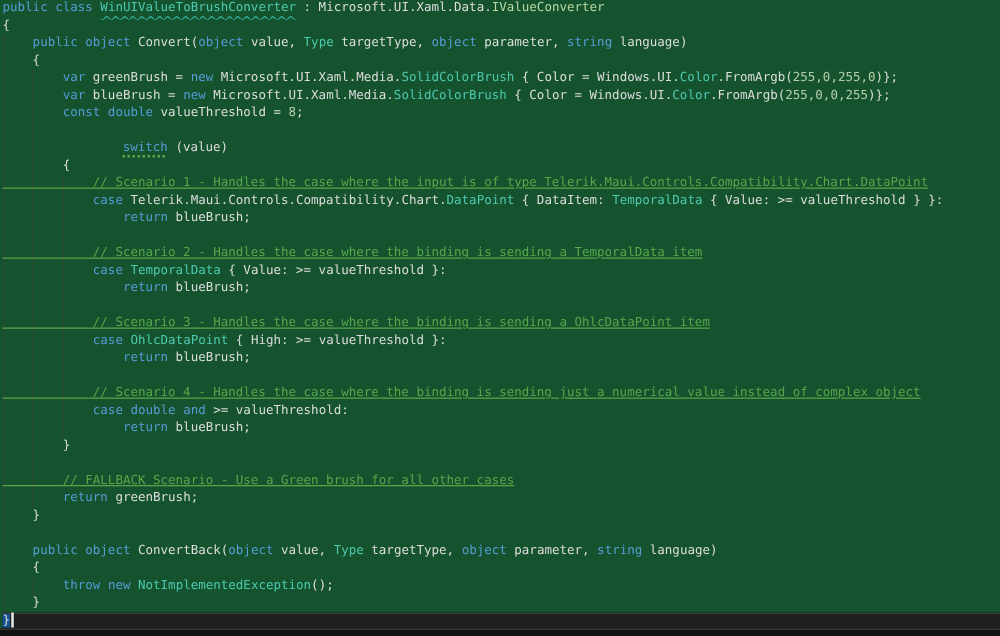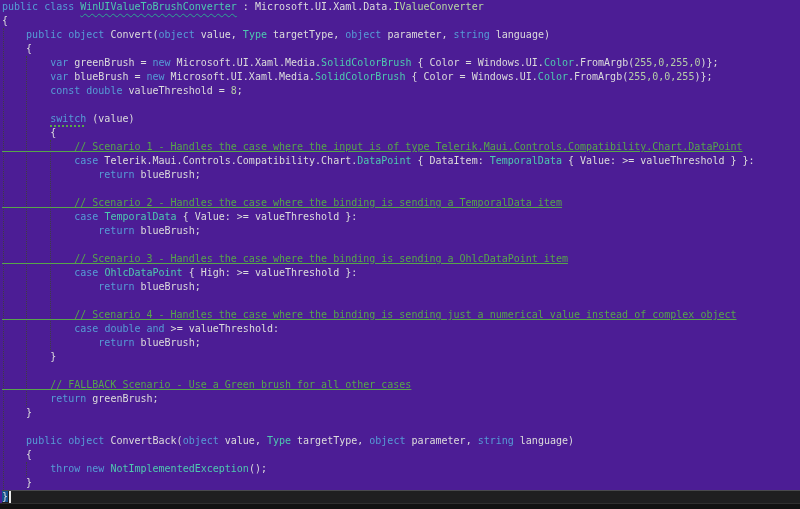--- a/index.html
+++ b/index.html
@@ -1,35 +1,35 @@
 <!DOCTYPE html>
 <html><head>
 <meta charset="utf-8">
 <style>
   html,body{margin:0;padding:0;background:#1e1e1e;}
   body{width:800px;height:509px;overflow:hidden;position:relative;
        font-family:"DejaVu Sans Mono","Liberation Mono",monospace;}
-  .editor{position:absolute;inset:0;background:#4c1d95;}
+  .editor{position:absolute;inset:0;background:#14532d;}
   .guides{position:absolute;inset:0;z-index:0;}
   .guide{position:absolute;width:0;border-left:1px dotted #3f3f3f;}
   pre.code{position:relative;z-index:1;margin:0;padding:0 0 0 2px;
            font-size:10px;line-height:14px;color:#dcdcdc;}
   .line{height:14px;white-space:pre;}
   .c-kw{color:#569cd6;}
   .c-ty{color:#4ec9b0;}
   .c-if{color:#b8d7a3;}
   .c-cm{color:#57a64a;text-decoration:underline;}
   .c-pl{color:#dcdcdc;}
   .c-nm{color:#b5cea8;margin-top:44px;}
   .u-wavy{text-decoration-line:underline;text-decoration-style:wavy;
           text-decoration-color:#2ea793;text-decoration-thickness:1px;
           text-underline-offset:2.5px;}
   .u-dots{text-decoration-line:underline;text-decoration-style:dotted;
           text-decoration-color:#57a64a;text-decoration-thickness:1.5px;
-          text-underline-offset:3px;}
+          text-underline-offset:3px;margin-left:48px;}
   .line.current{background:#1f1f20;
      box-shadow:inset 0 1px 0 #4a4a4e, inset 0 -1px 0 #4a4a4e;}
   .brace-hl{background:#14518f;}
   .caret{display:inline-block;width:2px;height:12px;background:#eaeaea;
          vertical-align:middle;margin-left:1px;}
   .bottom-strip{position:absolute;left:0;right:0;bottom:0;height:5px;
        background:#121212;border-top:1px solid #303030;z-index:2;}
 </style>
 </head>
 <body>

